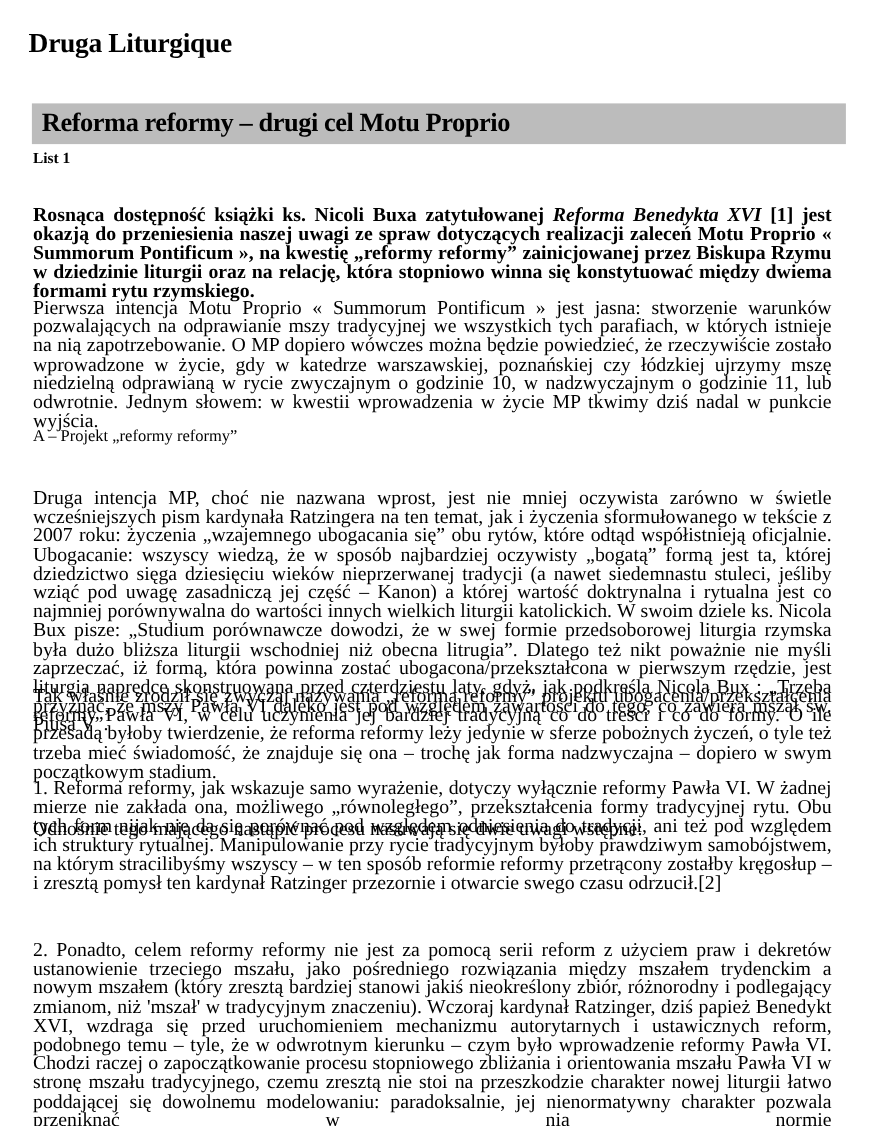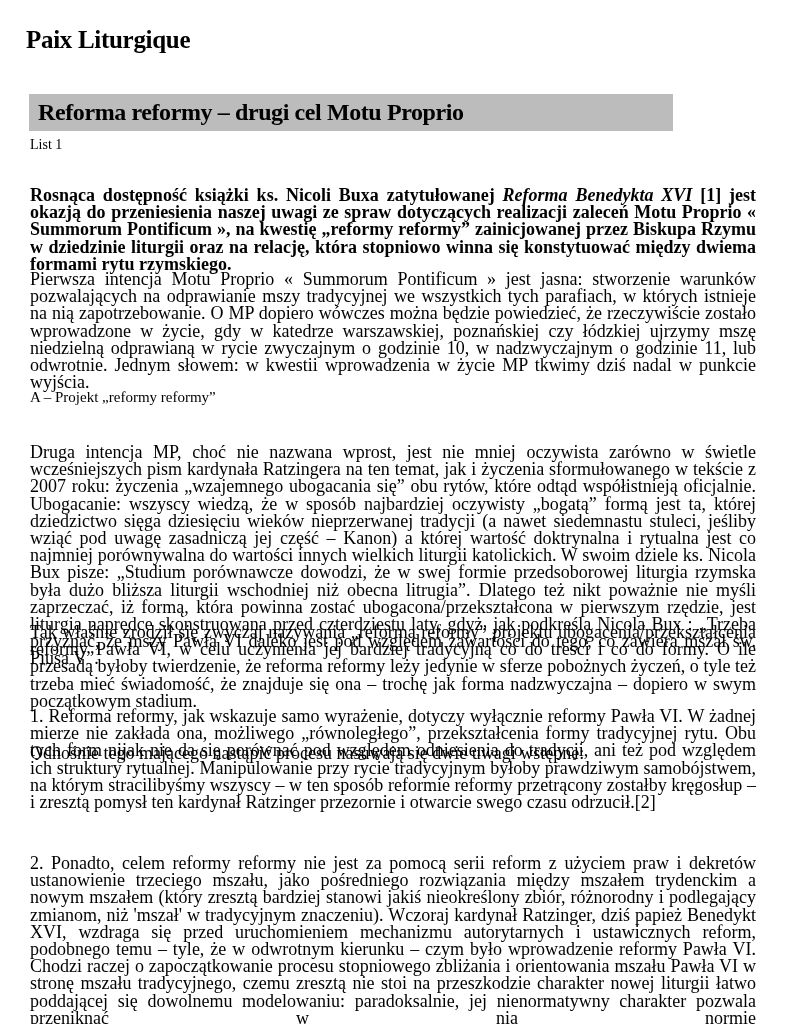--- a/index.html
+++ b/index.html
@@ -28,42 +28,42 @@
       font-size: 25px;
       font-weight: bold;
       line-height: 32px;
       margin: 0;
       letter-spacing: -0.3px;
     }
     .article-title-bar {
       position: absolute;
       left: 29px;
       top: 94px;
-      width: 644px;
+      width: 740px;
       height: 37px;
       background: #bcbcbc;
       box-sizing: border-box;
     }
     .article-title {
       position: absolute;
       left: 9px;
       top: 2px;
       margin: 0;
       font-size: 24px;
       font-weight: bold;
       line-height: 33px;
       letter-spacing: -0.4px;
       white-space: nowrap;
     }
     .subtitle {
       position: absolute;
       left: 30px;
       top: 136px;
       font-size: 14px;
-      font-weight: normal;
+      font-weight: bold;
       line-height: 18px;
       margin: 0;
     }
     .content {
       position: absolute;
       left: 30px;
       width: 726px;
       font-size: 18px;
       line-height: 17.2px;
     }
@@ -93,21 +93,21 @@
     .last-line-justify {
       text-align-last: justify;
     }
     em { font-style: italic; }
   </style>
 </head>
 <body>
 
 <div class="page">
 
-  <h1 class="site-title">Paix Liturgique</h1>
+  <h1 class="site-title">Druga Liturgique</h1>
 
   <div class="article-title-bar">
     <h2 class="article-title">Reforma reformy – drugi cel Motu Proprio</h2>
   </div>
 
   <div class="subtitle">List 1</div>
 
   <div class="content lead">
     <p><span>Rosnąca dostępność książki ks. Nicoli Buxa zatytułowanej </span><em>Reforma Benedykta XVI</em><span> [1] jest okazją do przeniesienia naszej uwagi ze spraw dotyczących realizacji zaleceń Motu Proprio « Summorum Pontificum », na kwestię „reformy reformy” zainicjowanej przez Biskupa Rzymu w dziedzinie liturgii oraz na relację, która stopniowo winna się konstytuować między dwiema formami rytu rzymskiego.</span></p>
   </div>

